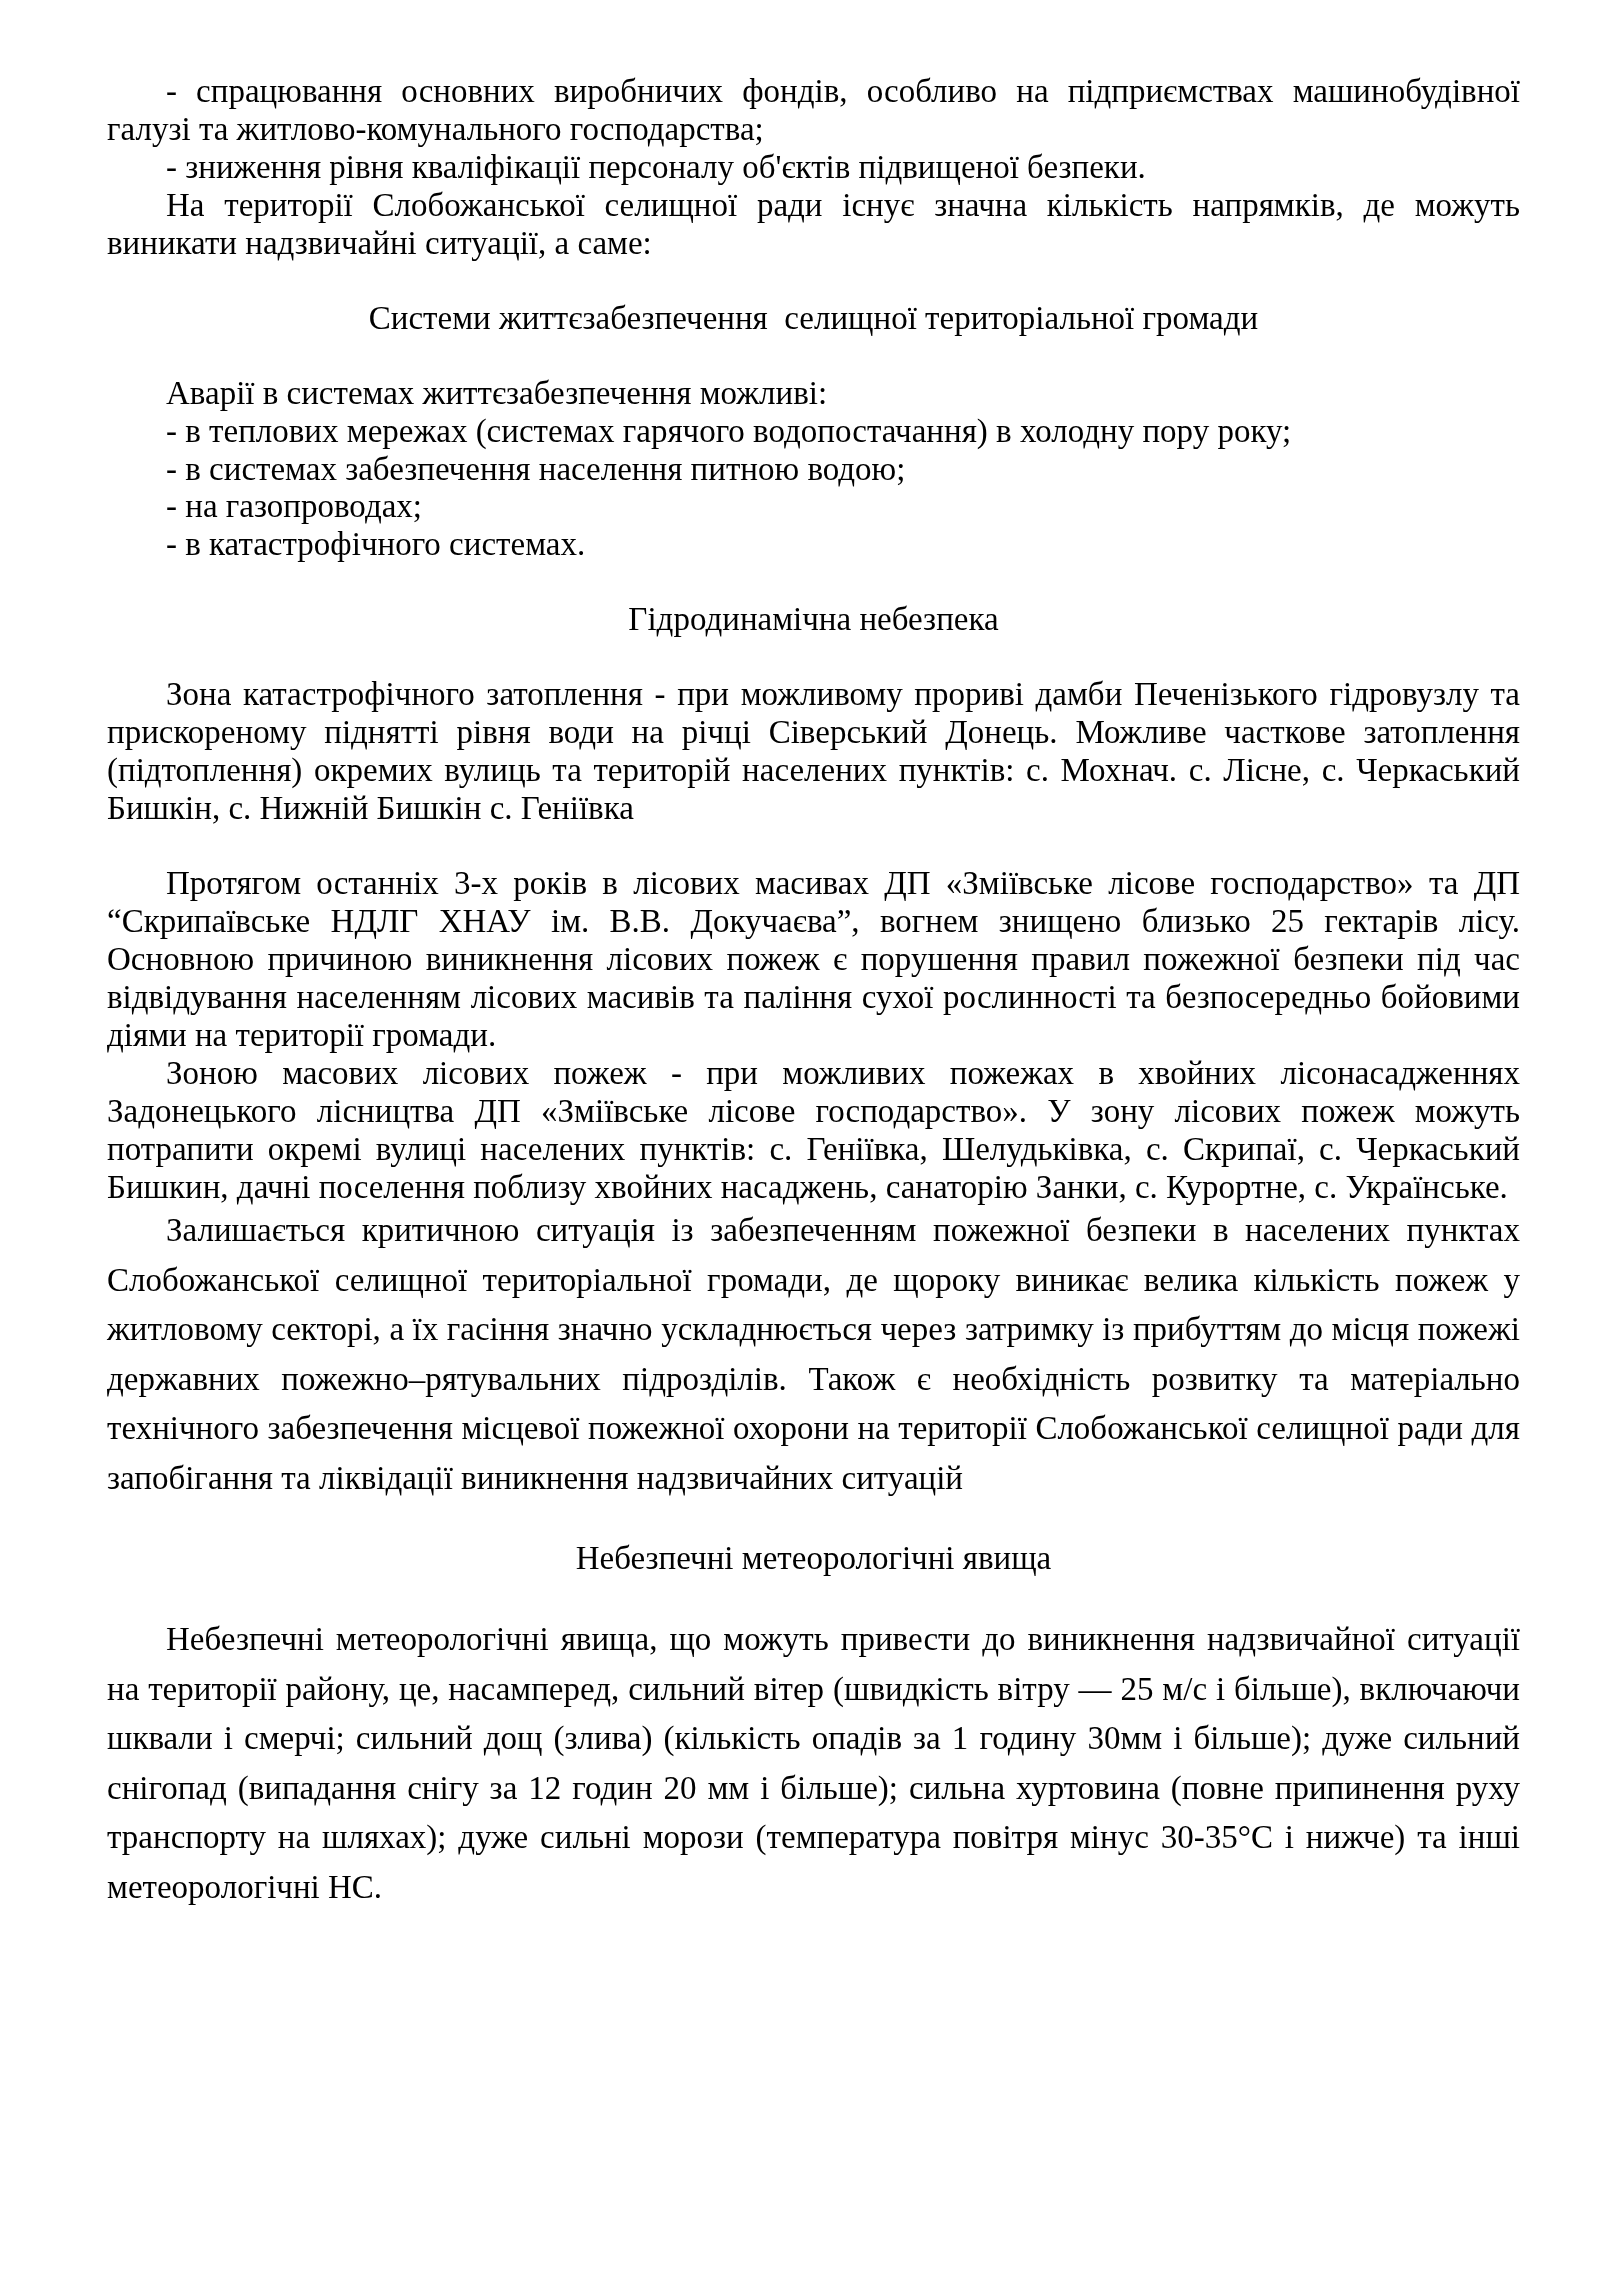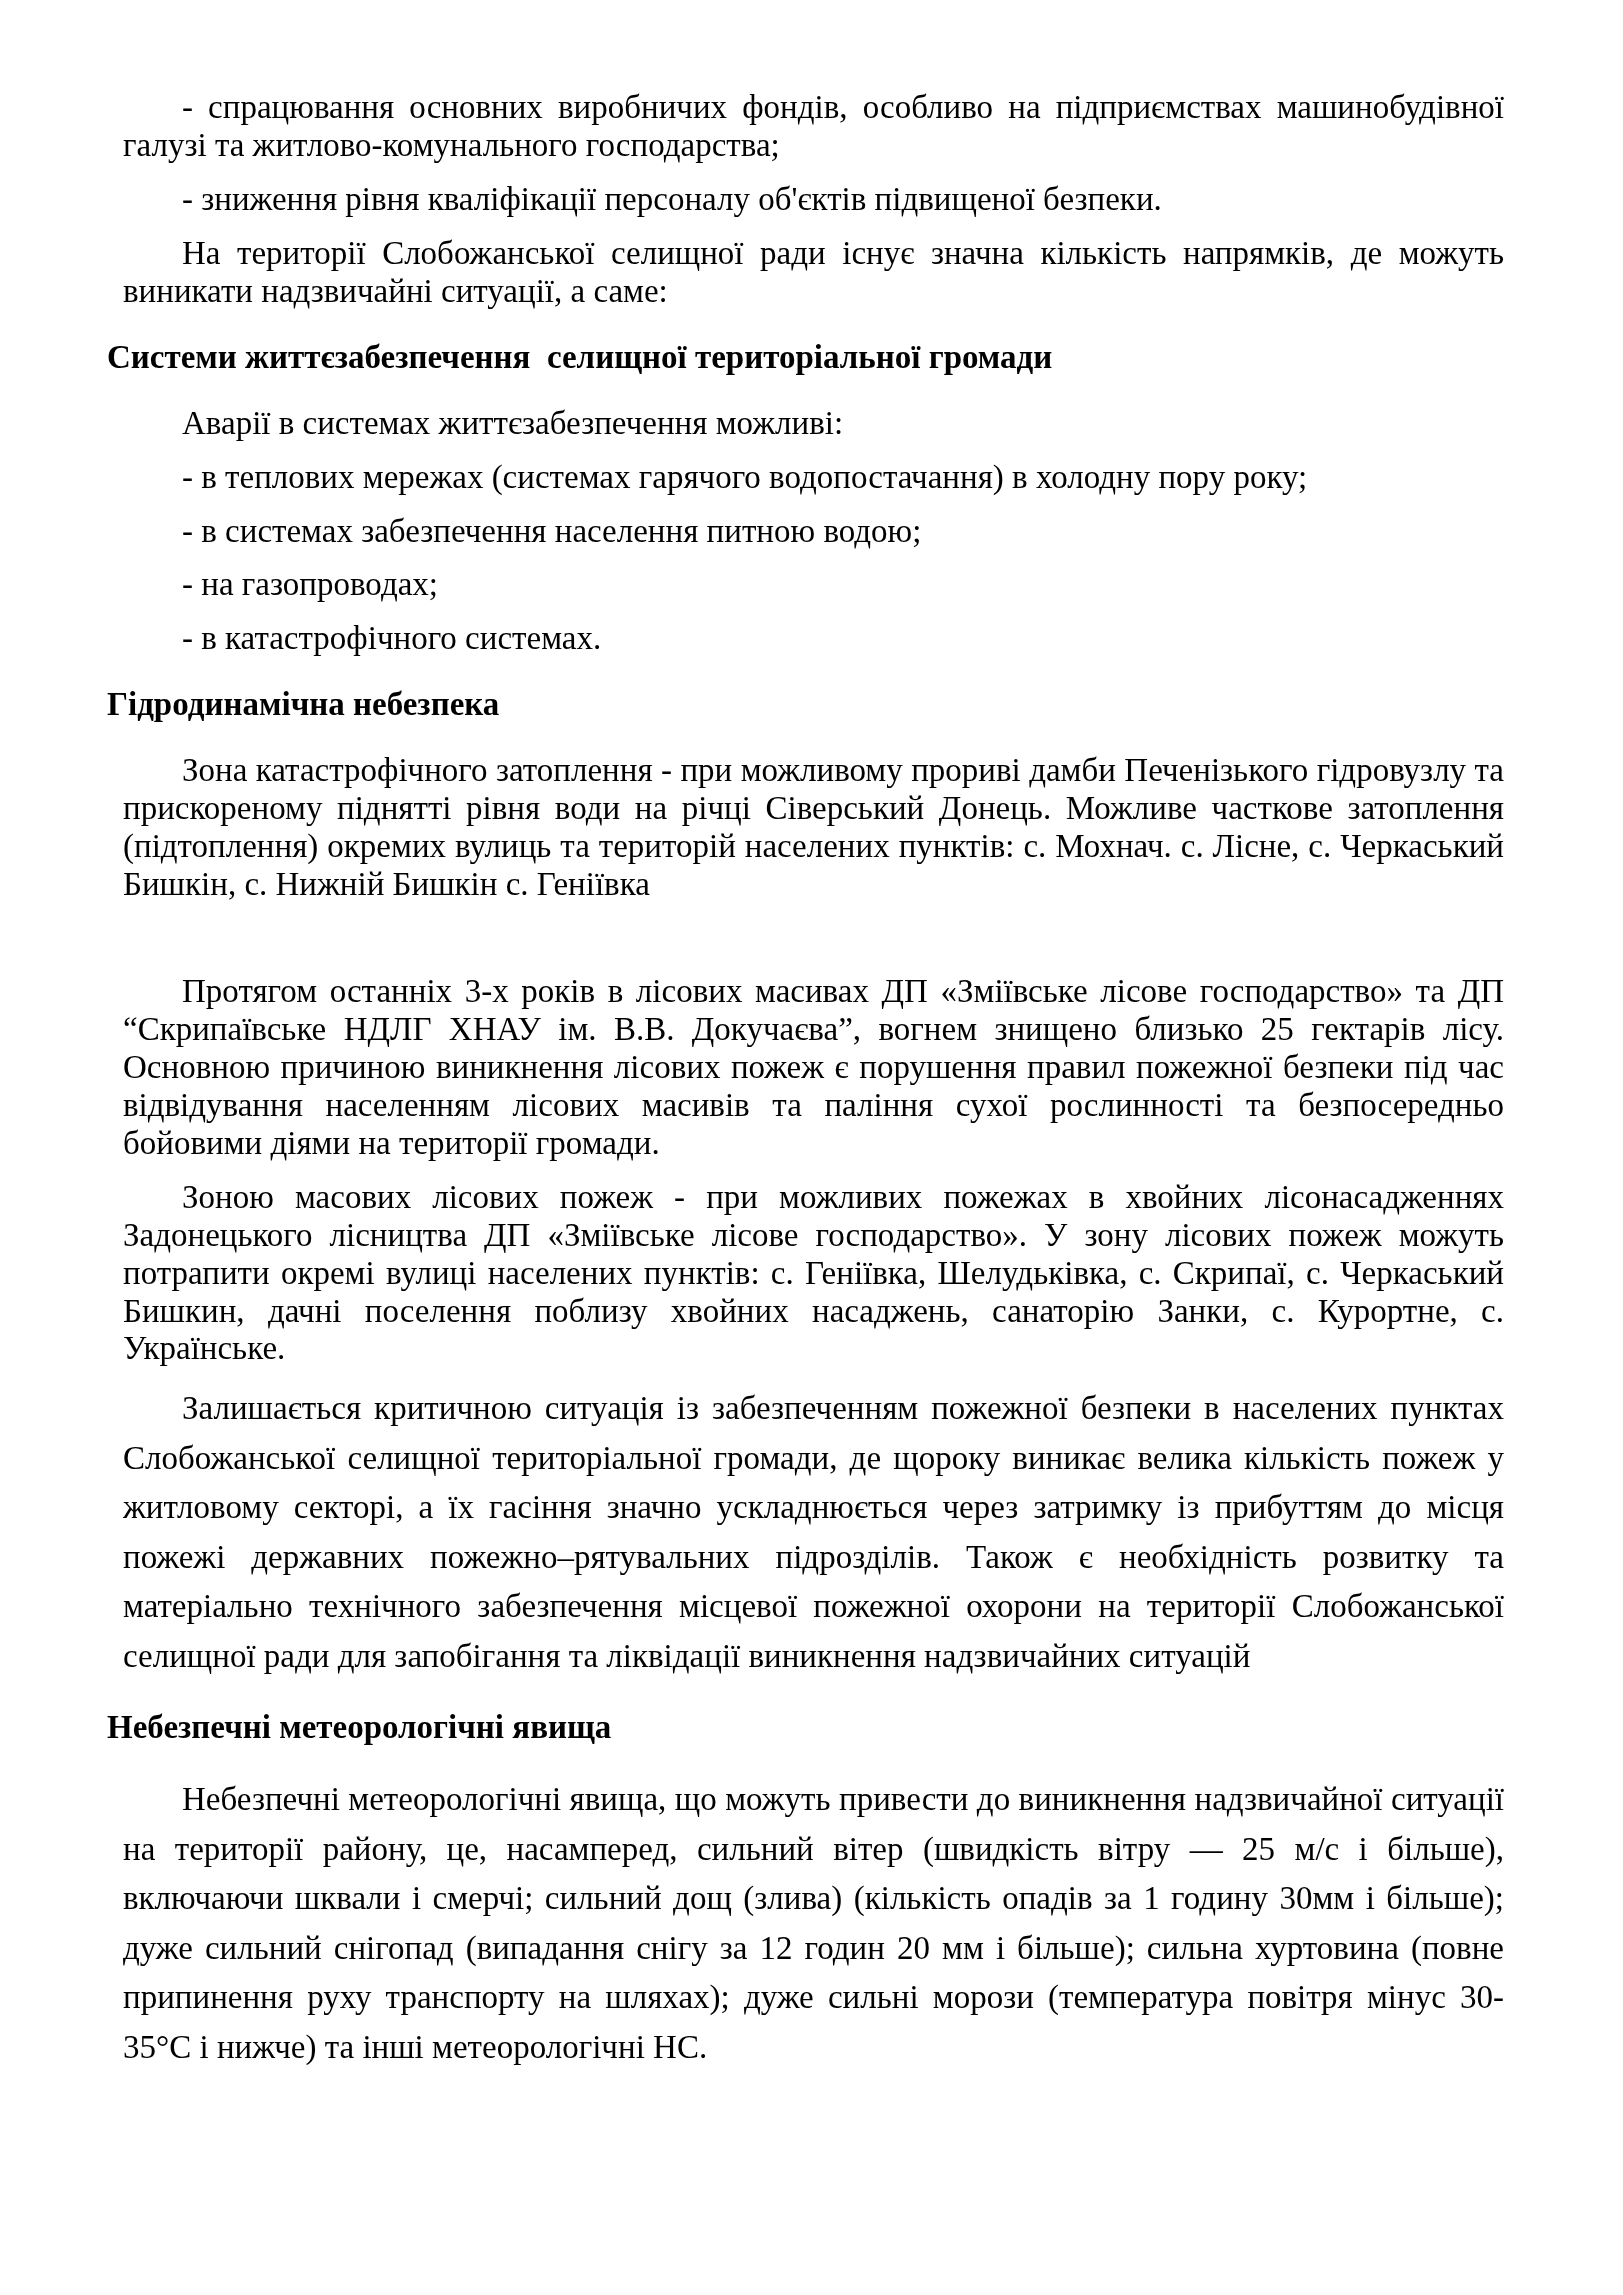--- a/index.html
+++ b/index.html
@@ -15,32 +15,32 @@
     background: #ffffff;
     box-sizing: border-box;
     padding: 73px 103px 79px 107px;
     font-family: "Liberation Serif", serif;
     font-size: 33px;
     line-height: 1.15;
     color: #000000;
     overflow: hidden;
   }
   .paragraph {
-    margin: 16px;
+    margin: 0;
     text-align: justify;
     text-indent: 59px;
   }
   .paragraph.spaced {
     line-height: 1.5;
   }
   .heading {
-    margin: 28px 0;
+    margin: 37px 0;
     font-size: 33px;
-    font-weight: 700;
-    text-align: left;
+    font-weight: 400;
+    text-align: center;
     text-indent: 0;
     white-space: pre-wrap;
   }
   .spacer {
     height: 37px;
   }
 </style>
 </head>
 <body>
 

